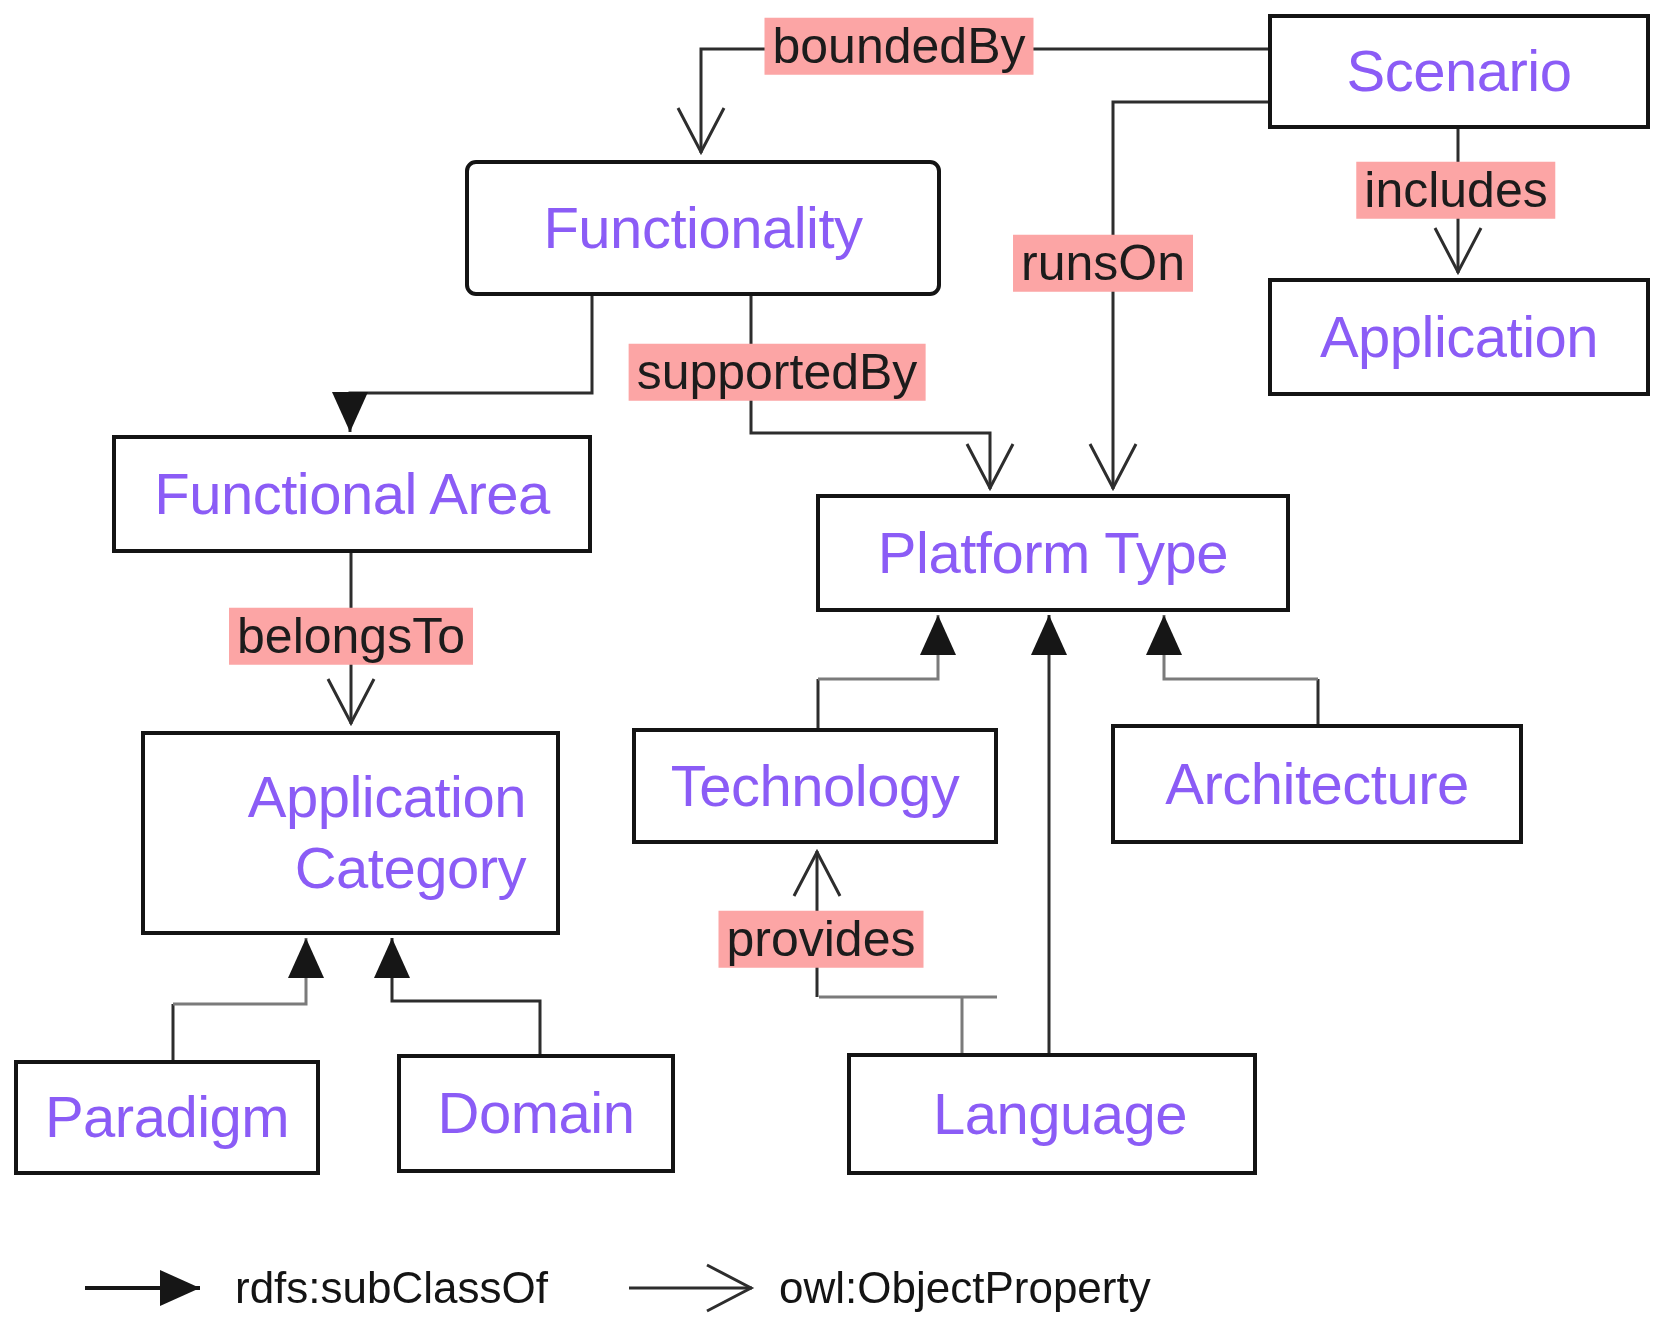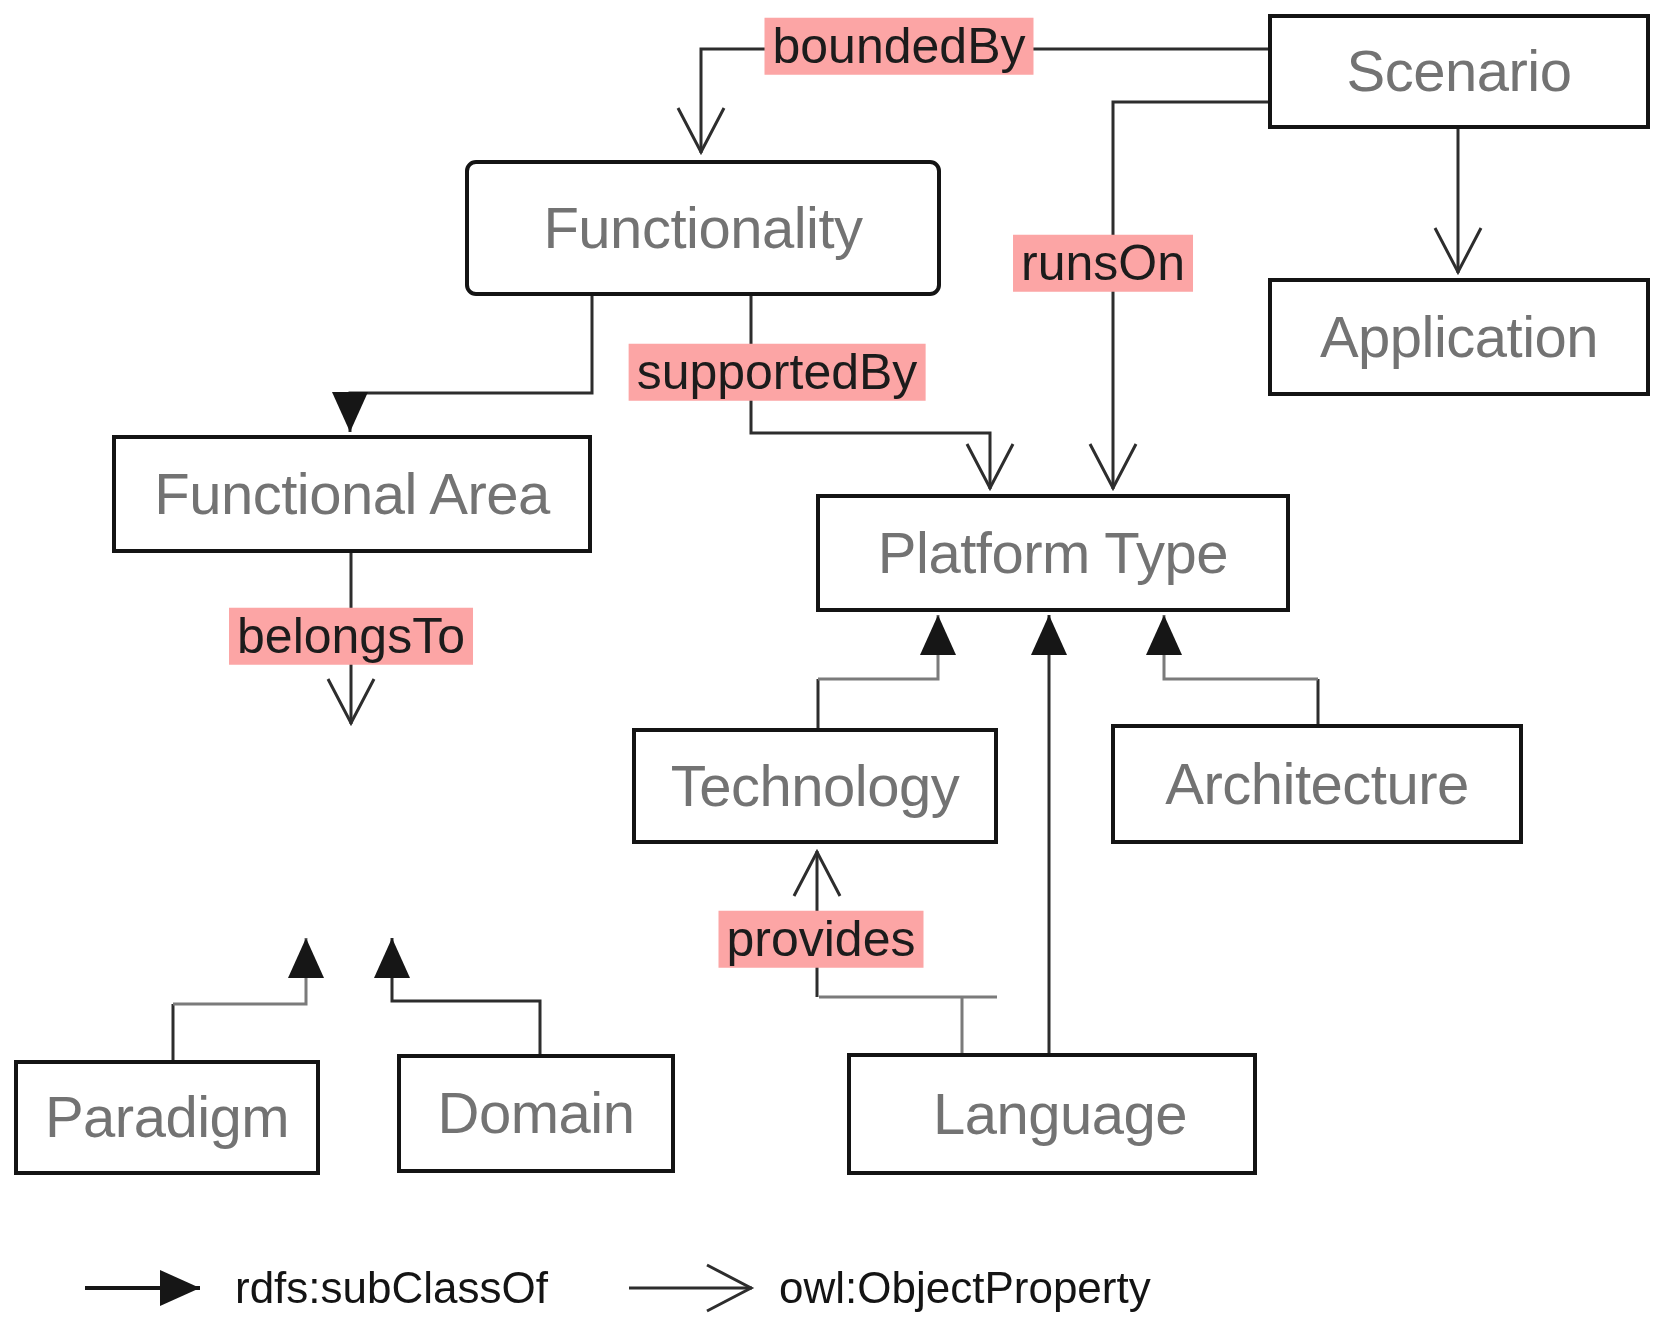--- a/index.html
+++ b/index.html
@@ -4,21 +4,21 @@
 <style>
   html,body{margin:0;padding:0;background:#ffffff;}
   #canvas{
     position:relative;width:1667px;height:1332px;background:#ffffff;overflow:hidden;
     font-family:"Liberation Sans", sans-serif;
   }
   #wires{position:absolute;left:0;top:0;z-index:1;}
   .node{
     position:absolute;z-index:2;background:#ffffff;border:4px solid #141414;
     box-sizing:border-box;display:flex;align-items:center;justify-content:center;
-    text-align:right;font-size:58px;color:#737373;line-height:1.22;letter-spacing:-0.5px;
+    text-align:right;font-size:58px;color:#8b5cf6;line-height:1.22;letter-spacing:-0.5px;
   }
   .edge-label{
     position:absolute;z-index:3;transform:translate(-50%,-50%);
     background:#fca5a5;color:#1c1c1c;font-size:50px;line-height:1.05;
     padding:2px 8px;white-space:nowrap;
   }
   .legend-label{
     position:absolute;z-index:3;transform:translateY(-50%);
     color:#141414;font-size:44px;white-space:nowrap;
   }
@@ -58,27 +58,29 @@
 
     <path d="M 85 1288 H 200" fill="none" stroke="#161616" stroke-width="4" marker-end="url(#m-filled)"></path>
     <path d="M 629 1288 H 752" fill="none" stroke="#2d2d2d" stroke-width="3" marker-end="url(#m-open)"></path>
   </svg>
 
   <div class="node" style="left:1268px;top:14px;width:382px;height:115px;">Scenario</div>
   <div class="node" style="left:465px;top:160px;width:476px;height:136px;border-radius:11px;">Functionality</div>
   <div class="node" style="left:1268px;top:278px;width:382px;height:118px;">Application</div>
   <div class="node" style="left:112px;top:435px;width:480px;height:118px;">Functional Area</div>
   <div class="node" style="left:816px;top:494px;width:474px;height:118px;">Platform Type</div>
+  <div class="node" style="left:141px;top:731px;width:419px;height:204px;padding:0 30px;">Application Category</div>
   <div class="node" style="left:632px;top:728px;width:366px;height:116px;">Technology</div>
   <div class="node" style="left:1111px;top:724px;width:412px;height:120px;">Architecture</div>
   <div class="node" style="left:14px;top:1060px;width:306px;height:115px;">Paradigm</div>
   <div class="node" style="left:397px;top:1054px;width:278px;height:119px;">Domain</div>
   <div class="node" style="left:847px;top:1053px;width:410px;height:122px;padding-left:16px;">Language</div>
 
   <div class="edge-label" style="left:899px;top:46px;">boundedBy</div>
+  <div class="edge-label" style="left:1456px;top:190px;">includes</div>
   <div class="edge-label" style="left:1103px;top:263px;">runsOn</div>
   <div class="edge-label" style="left:777px;top:372px;">supportedBy</div>
   <div class="edge-label" style="left:351px;top:636px;">belongsTo</div>
   <div class="edge-label" style="left:821px;top:939px;">provides</div>
 
   <div class="legend-label" style="left:235px;top:1288px;">rdfs:subClassOf</div>
   <div class="legend-label" style="left:779px;top:1288px;">owl:ObjectProperty</div>
 
 </div>
 

